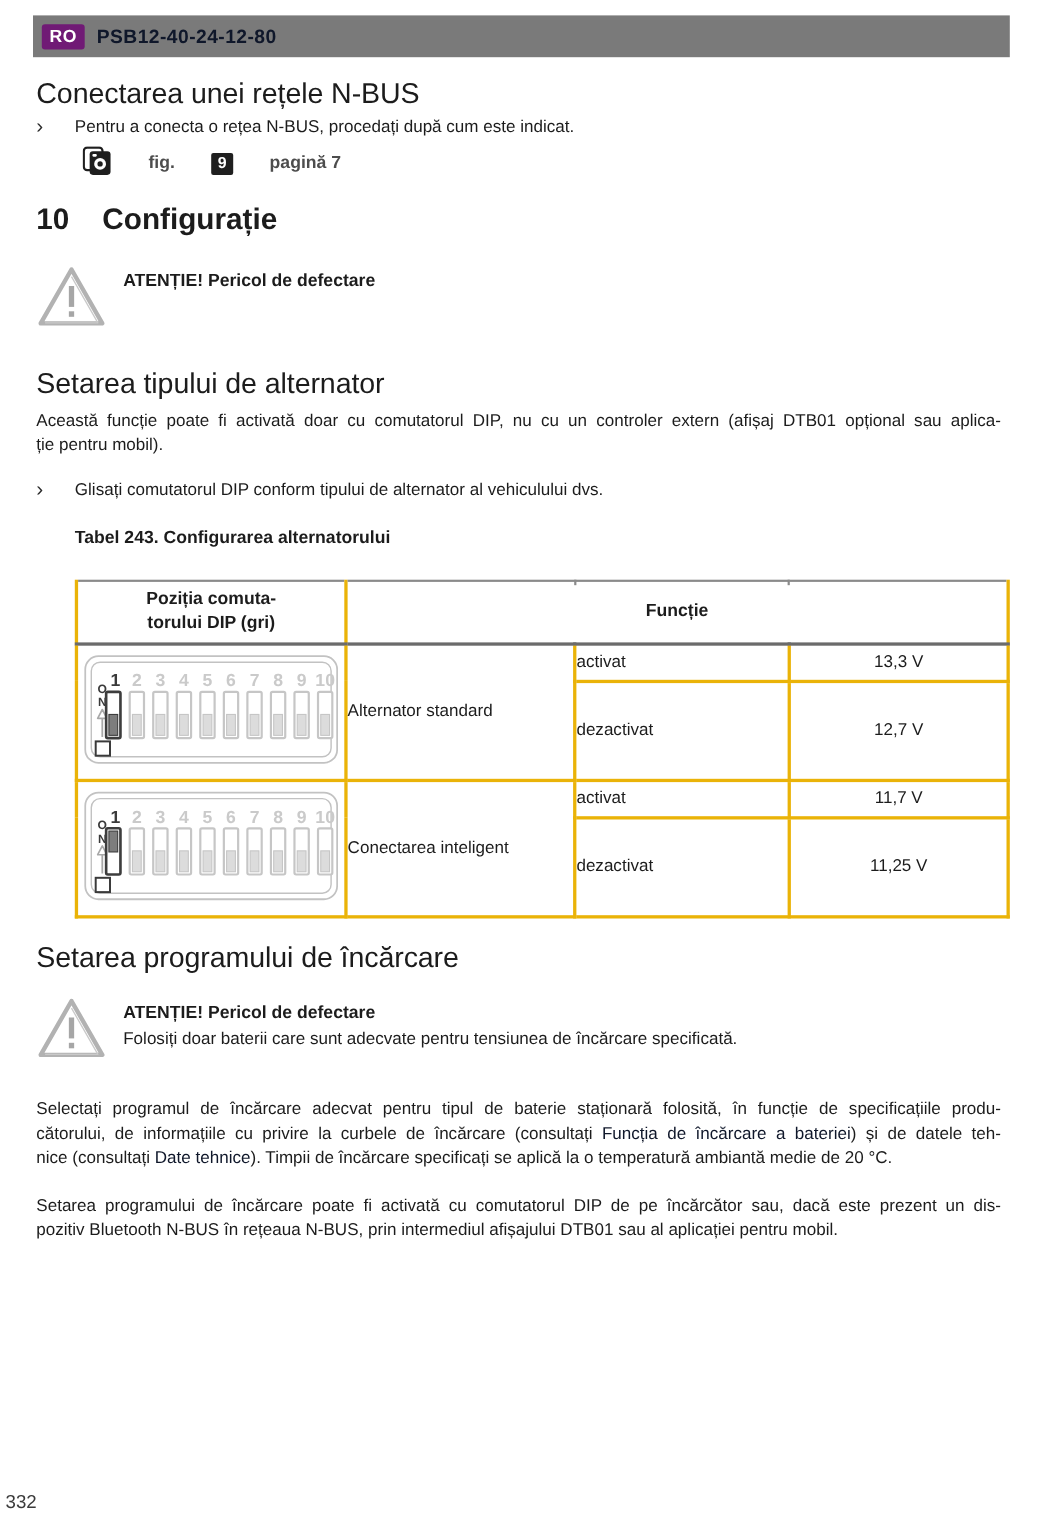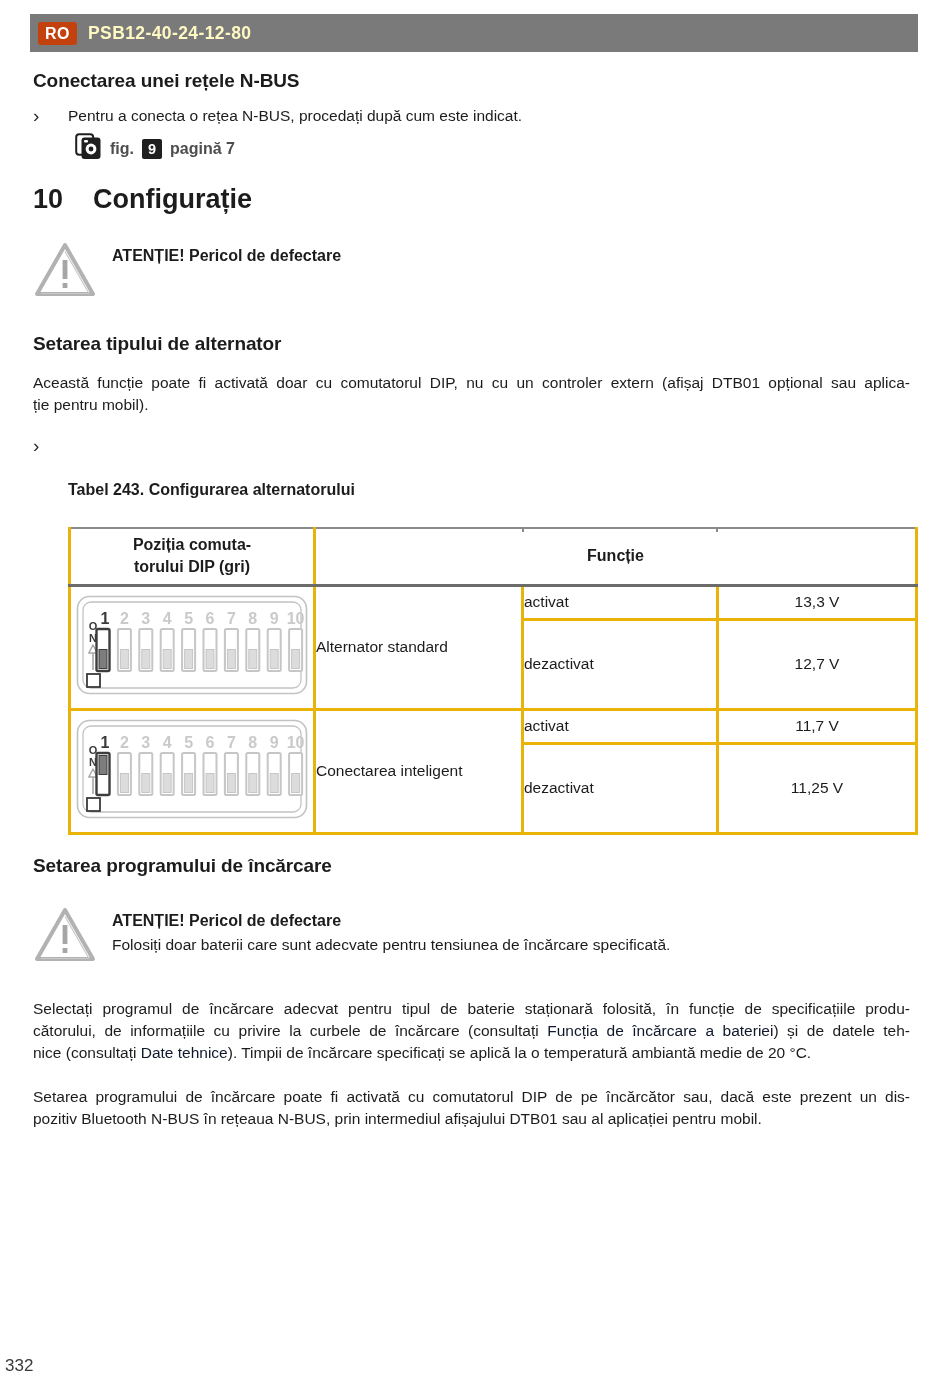--- a/index.html
+++ b/index.html
@@ -2,33 +2,33 @@
 <html><head>
 <meta charset="utf-8">
 <style>
   html,body{margin:0;padding:0;background:#ffffff;}
   .page{position:relative;width:950px;height:1392px;background:#ffffff;overflow:hidden;
         font-family:"Liberation Sans",sans-serif;color:#1c1c1c;}
 
   
   .header-bar{position:absolute;left:30px;top:14px;width:888px;height:38px;background:#7a7a7a;
               display:flex;align-items:center;padding-left:8px;box-sizing:border-box;}
-  .ro-badge{background:#c2410c;color:#fff;font-weight:bold;font-size:16px;line-height:1;
+  .ro-badge{background:#701a75;color:#fff;font-weight:bold;font-size:16px;line-height:1;
             padding:4px 7px 3px;border-radius:3px;margin-right:11px;letter-spacing:.5px;}
-  .model{color:#fef9c3;font-weight:bold;font-size:17.5px;letter-spacing:.4px;}
-
-  .h-sub{position:absolute;left:33px;font-size:19px;font-weight:bold;letter-spacing:-.1px;}
+  .model{color:#0f172a;font-weight:bold;font-size:17.5px;letter-spacing:.4px;}
+
+  .h-sub{position:absolute;left:33px;font-size:26px;font-weight:normal;letter-spacing:-.1px;}
   .h1{position:absolute;left:33px;top:184px;font-size:27px;font-weight:bold;display:flex;}
   .h1 .num{width:60px;}
 
   .bullet-row{position:absolute;left:33px;width:860px;display:flex;}
   .bullet-marker{width:35px;font-size:19px;line-height:21px;color:#2a2a2a;}
   .bullet-text{font-size:15.5px;line-height:21px;}
 
-  .fig-row{position:absolute;left:75px;top:133px;display:flex;align-items:center;}
+  .fig-row{position:absolute;left:75px;top:133px;display:flex;align-items:center;gap:25px;}
   .fig-label,.page-label{font-weight:bold;font-size:16px;color:#4d4d4d;margin-left:8px;}
   .fig-num-badge{background:#1f1f1f;color:#fff;font-weight:bold;font-size:14.5px;
                  padding:2px 6px;border-radius:2px;margin-left:8px;}
 
   .warning{position:absolute;left:33px;display:flex;}
   .warning .tri{flex:0 0 64px;margin-right:15px;}
   .w-body{padding-top:6px;width:790px;}
   .w-title{font-weight:bold;font-size:16px;margin-bottom:4px;}
   .w-text{font-size:15.5px;line-height:21px;}
 
@@ -107,20 +107,21 @@
 
   <div class="h-sub" style="top:333px;">Setarea tipului de alternator</div>
 
   <div class="para" style="top:372px;">
     <div class="jline">Această funcție poate fi activată doar cu comutatorul DIP, nu cu un controler extern (afișaj DTB01 opțional sau aplica-</div>
     <div>ție pentru mobil).</div>
   </div>
 
   <div class="bullet-row" style="top:435px;">
     <span class="bullet-marker">›</span>
+    <span class="bullet-text">Glisați comutatorul DIP conform tipului de alternator al vehiculului dvs.</span>
   </div>
 
   <div class="tbl-caption">Tabel 243. Configurarea alternatorului</div>
 
   <div class="tbl-wrap">
     <table class="cfg">
       <colgroup>
           <col style="width:245px">
           <col style="width:208px">
           <col style="width:195px">

